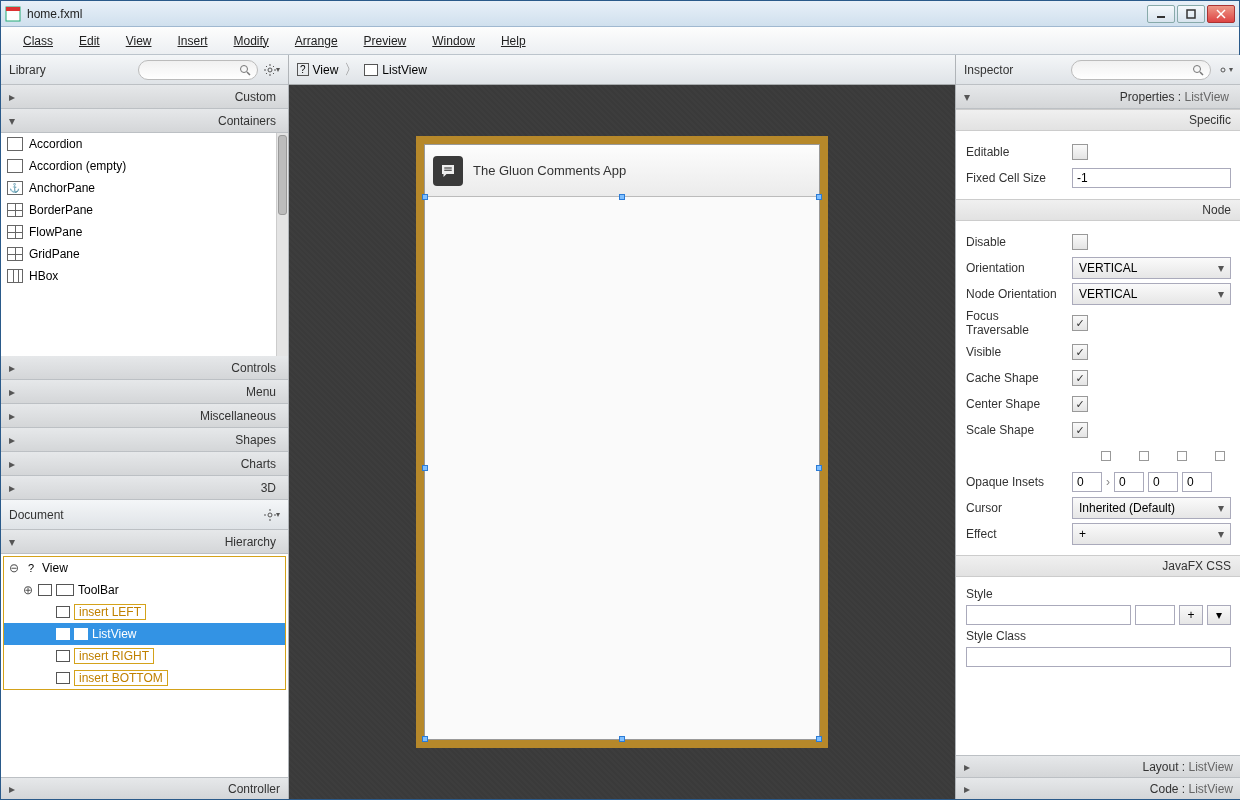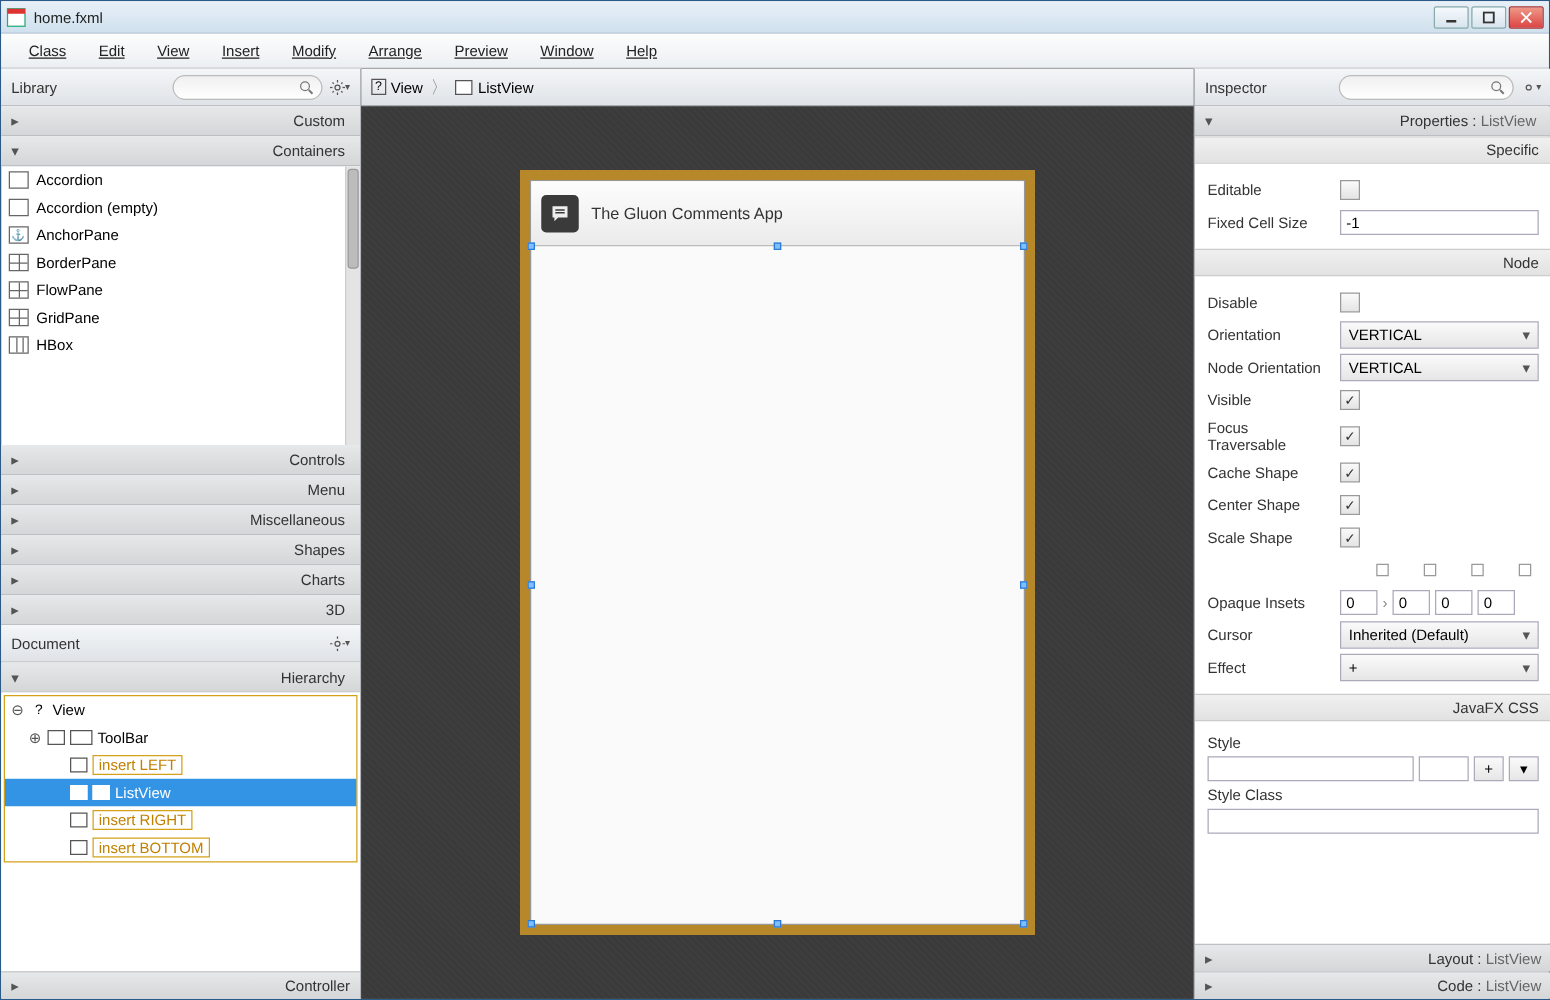--- a/index.html
+++ b/index.html
@@ -410,27 +410,27 @@
           </div>
           <div class="prop-row">
             <span class="plabel">Node Orientation</span>
             <div class="pctrl">
                 <div class="dropdown">
                   <span>VERTICAL</span>
                 </div>
               </div>
           </div>
           <div class="prop-row">
+            <span class="plabel">Focus Traversable</span>
+            <div class="pctrl">
+                <div class="cb checked"></div>
+              </div>
+          </div>
+          <div class="prop-row">
             <span class="plabel">Visible</span>
-            <div class="pctrl">
-                <div class="cb checked"></div>
-              </div>
-          </div>
-          <div class="prop-row">
-            <span class="plabel">Focus Traversable</span>
             <div class="pctrl">
                 <div class="cb checked"></div>
               </div>
           </div>
           <div class="prop-row">
             <span class="plabel">Cache Shape</span>
             <div class="pctrl">
                 <div class="cb checked"></div>
               </div>
           </div>

